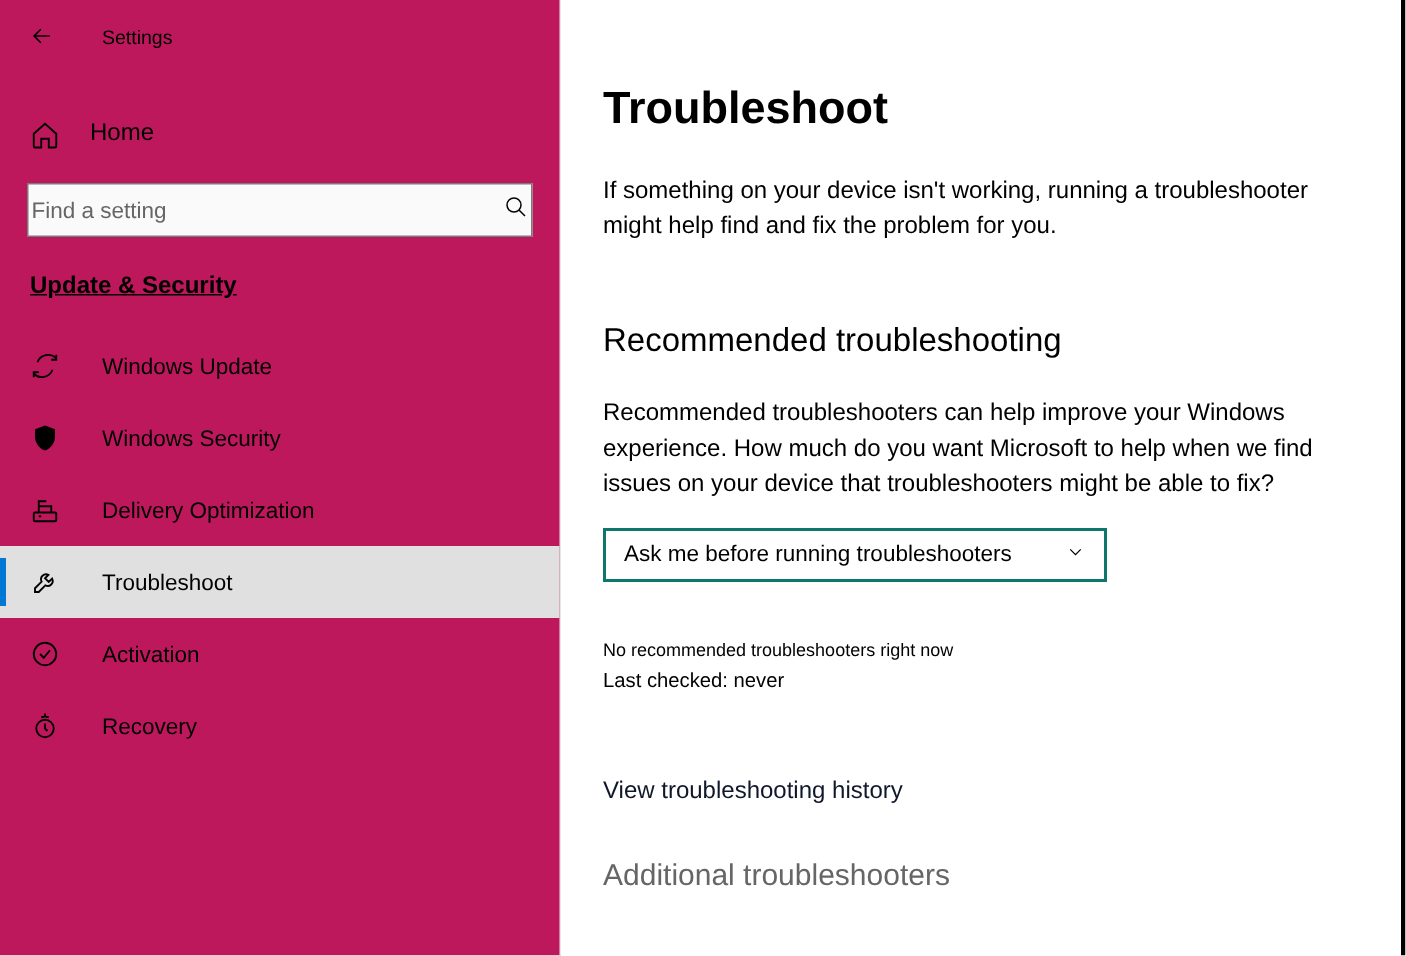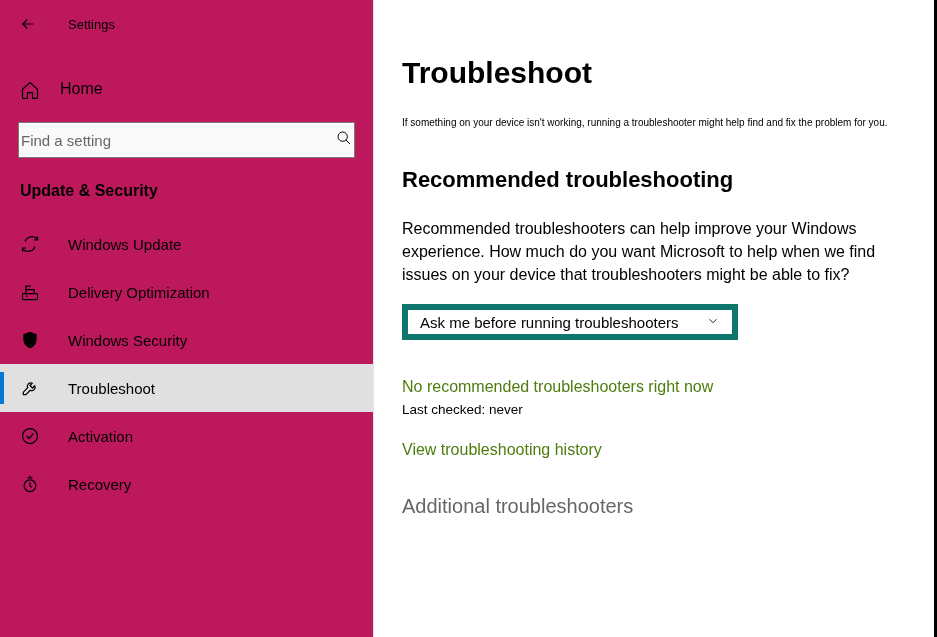--- a/index.html
+++ b/index.html
@@ -72,20 +72,21 @@
       color: #000;
     }
     .search-input::placeholder {
       color: #666;
     }
     .section-label {
       font-size: 16px;
       font-weight: 600;
       color: #000;
       padding: 24px 0 10px 20px;
+      text-decoration: underline;
     }
     .nav-list {
       display: flex;
       flex-direction: column;
       margin-top: 10px;
     }
     .nav-item {
       display: flex;
       align-items: center;
       gap: 28px;
@@ -121,66 +122,66 @@
       overflow: hidden;
       border-right: 3px solid #000;
     }
     .page-title {
       font-size: 30px;
       font-weight: 600;
       color: #000;
       margin-bottom: 26px;
     }
     .intro-text {
-      font-size: 10px;
+      font-size: 16px;
       color: #000;
       line-height: 1.45;
-      margin-bottom: 36px;
+      margin-bottom: 52px;
       max-width: 508px;
     }
     .subsection-title {
       font-size: 22px;
-      font-weight: 700;
+      font-weight: 400;
       color: #000;
       margin-bottom: 24px;
     }
     .subsection-text {
       font-size: 16px;
       color: #000;
       line-height: 1.45;
       margin-bottom: 18px;
       max-width: 508px;
     }
     .dropdown {
       width: 336px;
       height: 36px;
-      border: 6px solid #0f766e;
+      border: 2px solid #0f766e;
       background: #fff;
       display: flex;
       align-items: center;
       justify-content: space-between;
       padding: 0 12px;
       font-size: 15px;
       color: #000;
       cursor: pointer;
       margin-bottom: 38px;
     }
     .no-rec {
-      font-size: 16px;
-      color: #4d7c0f;
+      font-size: 12px;
+      color: #000000;
       margin-bottom: 6px;
     }
     .last-checked {
       font-size: 13.5px;
       color: #000;
-      margin-bottom: 24px;
+      margin-bottom: 58px;
     }
     .link {
       font-size: 16px;
-      color: #4d7c0f;
+      color: #0f172a;
       cursor: pointer;
       margin-bottom: 36px;
       display: inline-block;
     }
     .additional {
       font-size: 20px;
       color: #666;
     }
   </style>
 </head>
@@ -222,34 +223,34 @@
       <span class="nav-icon">
         <svg width="20" height="20" viewBox="0 0 24 24" fill="none" stroke="#000" stroke-width="1.5">
             <path d="M21 6a9 9 0 00-15 3M3 18a9 9 0 0015-3"></path>
             <path d="M21 3v4h-4M3 21v-4h4"></path>
           </svg>
       </span>
       <span>Windows Update</span>
     </div>
     <div class="nav-item">
       <span class="nav-icon">
+        <svg width="20" height="20" viewBox="0 0 24 24" fill="#000">
+            <path d="M12 2l8 3v6c0 5-3.5 9.5-8 11-4.5-1.5-8-6-8-11V5l8-3z"></path>
+          </svg>
+      </span>
+      <span>Windows Security</span>
+    </div>
+    <div class="nav-item">
+      <span class="nav-icon">
         <svg width="20" height="20" viewBox="0 0 24 24" fill="none" stroke="#000" stroke-width="1.5">
             <rect x="3" y="14" width="18" height="7" rx="1"></rect>
             <path d="M7 14V9h10v5M7 17h2M7 9V5h6"></path>
           </svg>
       </span>
       <span>Delivery Optimization</span>
-    </div>
-    <div class="nav-item">
-      <span class="nav-icon">
-        <svg width="20" height="20" viewBox="0 0 24 24" fill="#000">
-            <path d="M12 2l8 3v6c0 5-3.5 9.5-8 11-4.5-1.5-8-6-8-11V5l8-3z"></path>
-          </svg>
-      </span>
-      <span>Windows Security</span>
     </div>
     <div class="nav-item selected">
       <span class="nav-icon">
         <svg width="20" height="20" viewBox="0 0 24 24" fill="none" stroke="#000" stroke-width="1.5">
             <path d="M14.7 6.3a4 4 0 00-5.4 5.4L4 17v3h3l5.3-5.3a4 4 0 005.4-5.4L15 12l-3-3 2.7-2.7z"></path>
           </svg>
       </span>
       <span>Troubleshoot</span>
     </div>
     <div class="nav-item">

